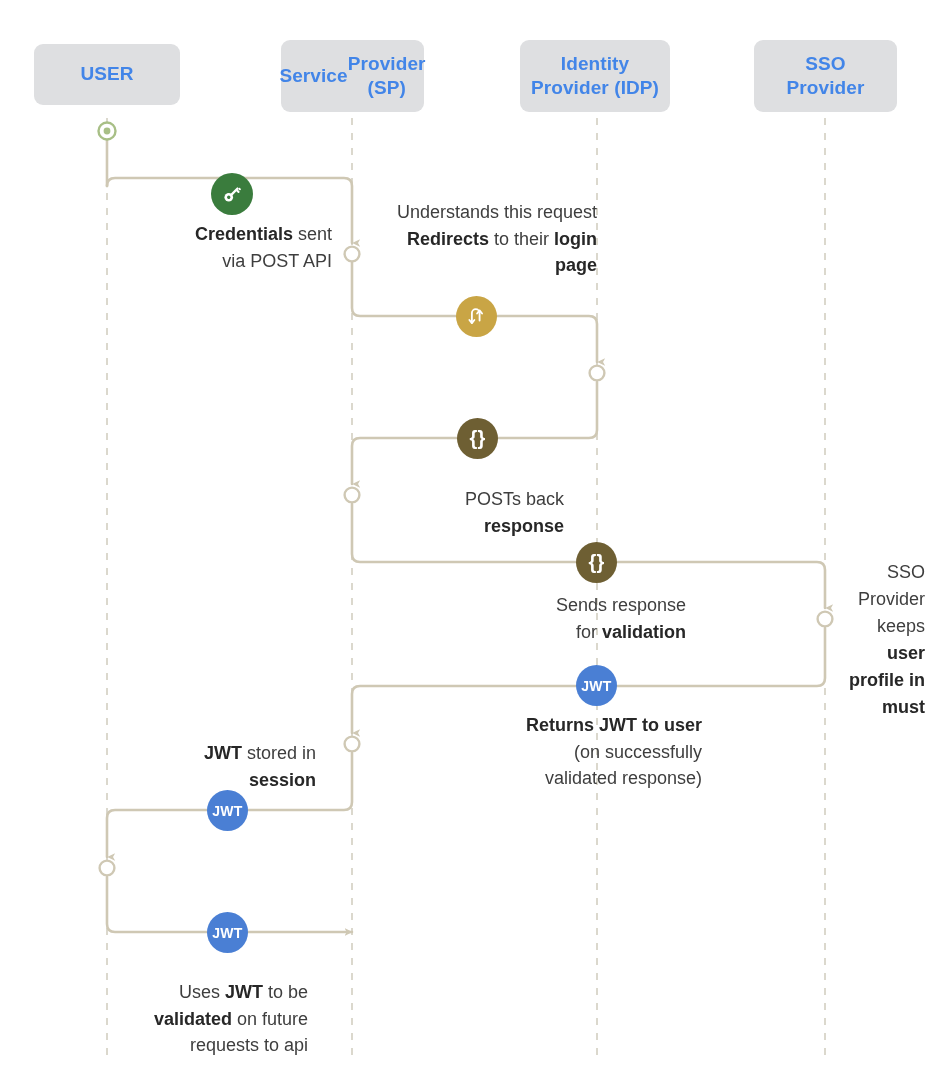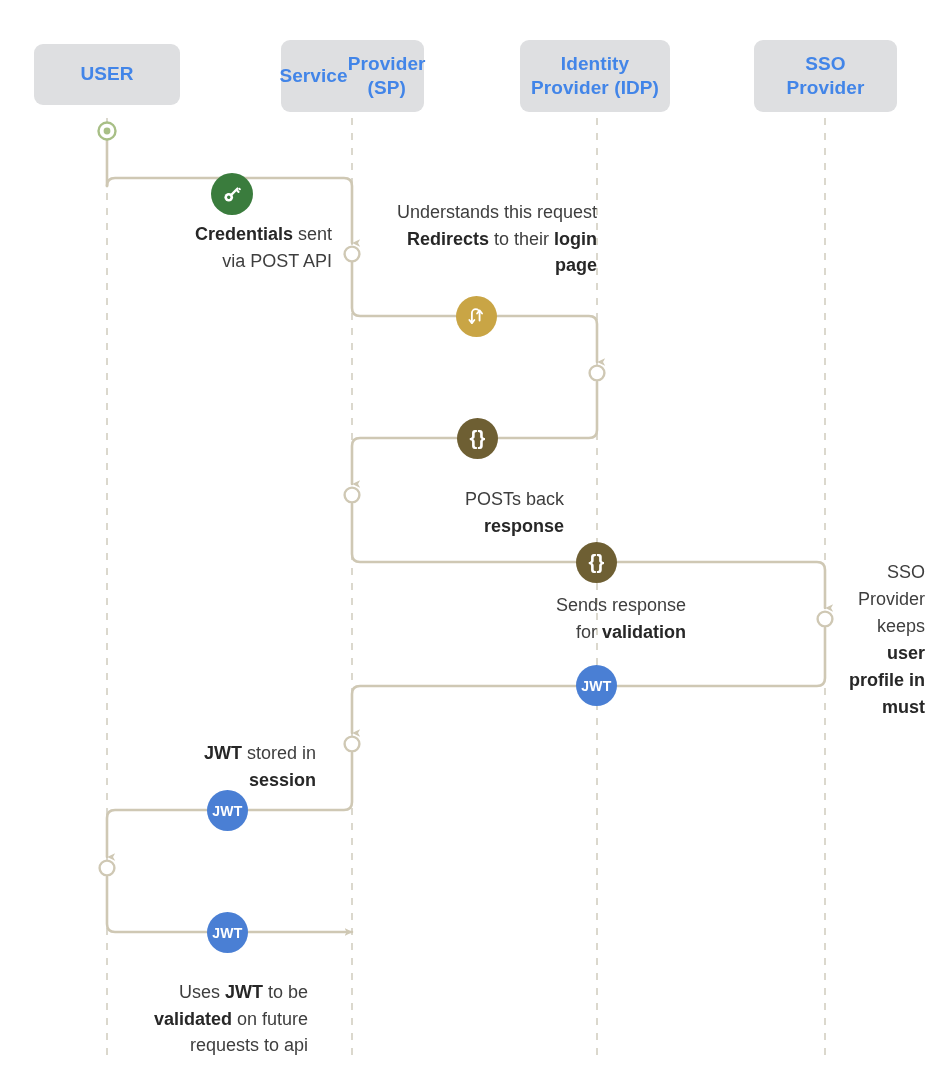--- a/index.html
+++ b/index.html
@@ -183,20 +183,25 @@
     <div>Provider</div>
     <div>keeps</div>
     <div><b>user</b></div>
     <div><b>profile in</b></div>
     <div><b>must</b></div>
   </div>
 
   <div class="node jwt" style="left:576px;top:665px;width:41px;height:41px;">
     <span class="node-label" style="font-size:14px;">JWT</span>
   </div>
+  <div class="cap" style="left:492px;top:712px;width:210px;">
+    <div><b>Returns JWT to user</b></div>
+    <div>(on successfully</div>
+    <div>validated response)</div>
+  </div>
 
   <div class="cap" style="left:136px;top:740px;width:180px;">
     <div><b>JWT</b> stored in</div>
     <div><b>session</b></div>
   </div>
   <div class="node jwt" style="left:207px;top:790px;width:41px;height:41px;">
     <span class="node-label" style="font-size:14px;">JWT</span>
   </div>
 
   <div class="node jwt" style="left:207px;top:912px;width:41px;height:41px;">

